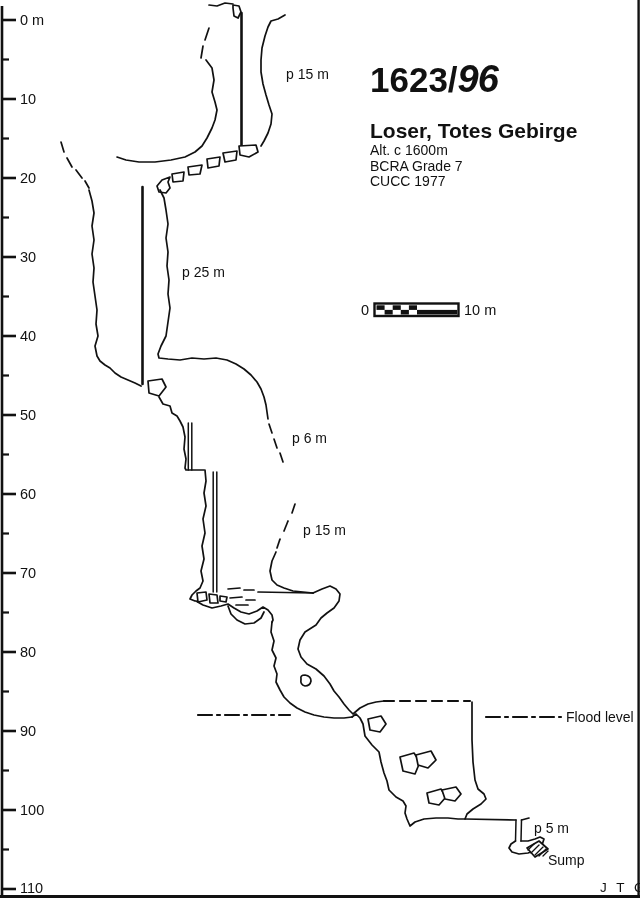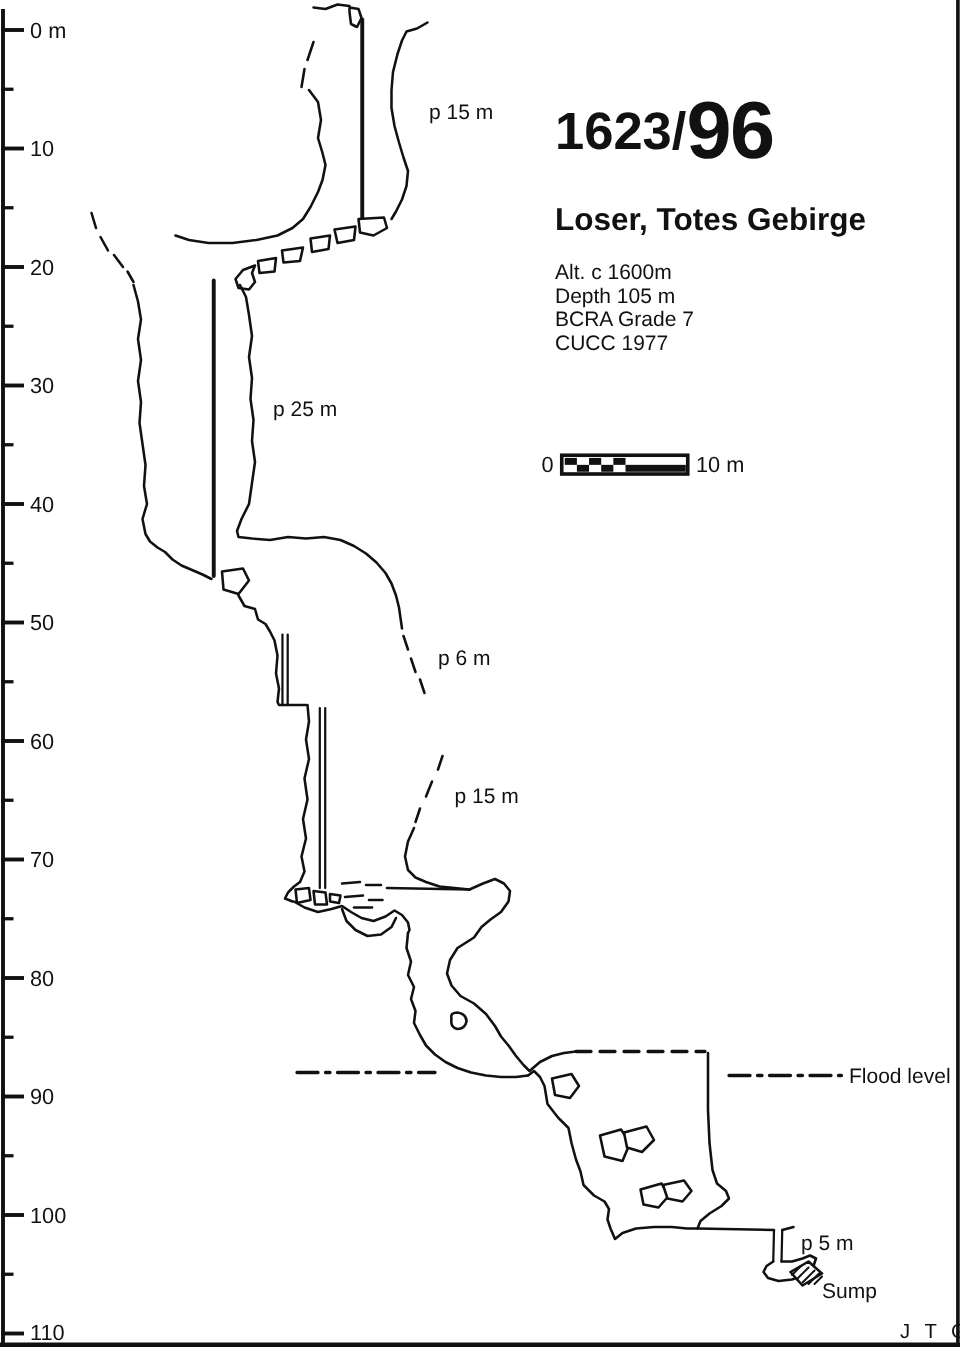--- a/index.html
+++ b/index.html
@@ -10,23 +10,23 @@
   svg{position:absolute;left:0;top:0;}
   svg text{fill:#111;font-family:"Liberation Sans", sans-serif;}
   .tick-label{font-size:14.5px;}
   .pitch-label{font-size:14px;}
   .anno-label{font-size:14px;}
   .initials{font-size:13.5px;letter-spacing:3px;}
   .sb-label{font-size:14.5px;}
   .title-block{position:absolute;left:370px;top:60px;}
   .title-line{display:flex;align-items:center;font-weight:bold;line-height:1;}
   .title-prefix{font-size:35px;}
-  .title-number{font-size:54px;letter-spacing:-1px;}
+  .title-number{font-size:38px;letter-spacing:-1px;font-style:italic;}
   .title-region{font-size:21px;font-weight:bold;margin-top:21px;}
-  .info-block{margin-top:15px;font-size:14px;line-height:15.5px;}
+  .info-block{font-size:14px;line-height:15.5px;}
 </style>
 </head>
 <body>
 
 <div class="page">
 
 <svg width="640" height="900" viewBox="0 0 640 900">
 
   <g stroke="#111">
     <line x1="0" y1="896.5" x2="640" y2="896.5" stroke-width="3"></line>
@@ -222,19 +222,18 @@
 </svg>
 
 <div class="title-block">
   <div class="title-line">
     <span class="title-prefix">1623/</span>
     <span class="title-number">96</span>
   </div>
   <div class="title-region">Loser, Totes Gebirge</div>
   <div class="info-block">
     <div>Alt. c 1600m</div>
-    <div>Depth 105 m</div>
     <div>BCRA Grade 7</div>
     <div>CUCC 1977</div>
   </div>
 </div>
 
 </div>
 
 </body></html>

